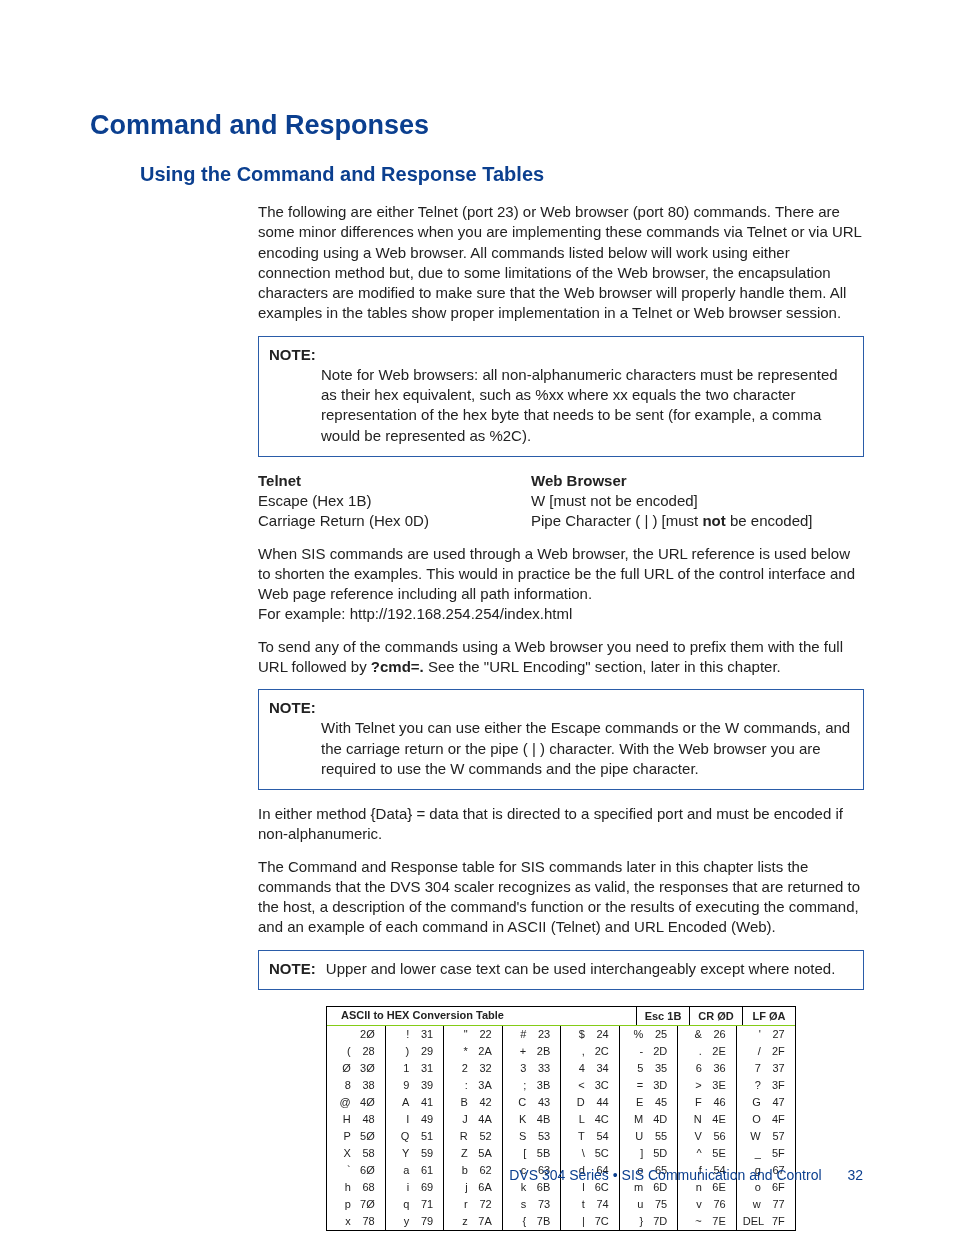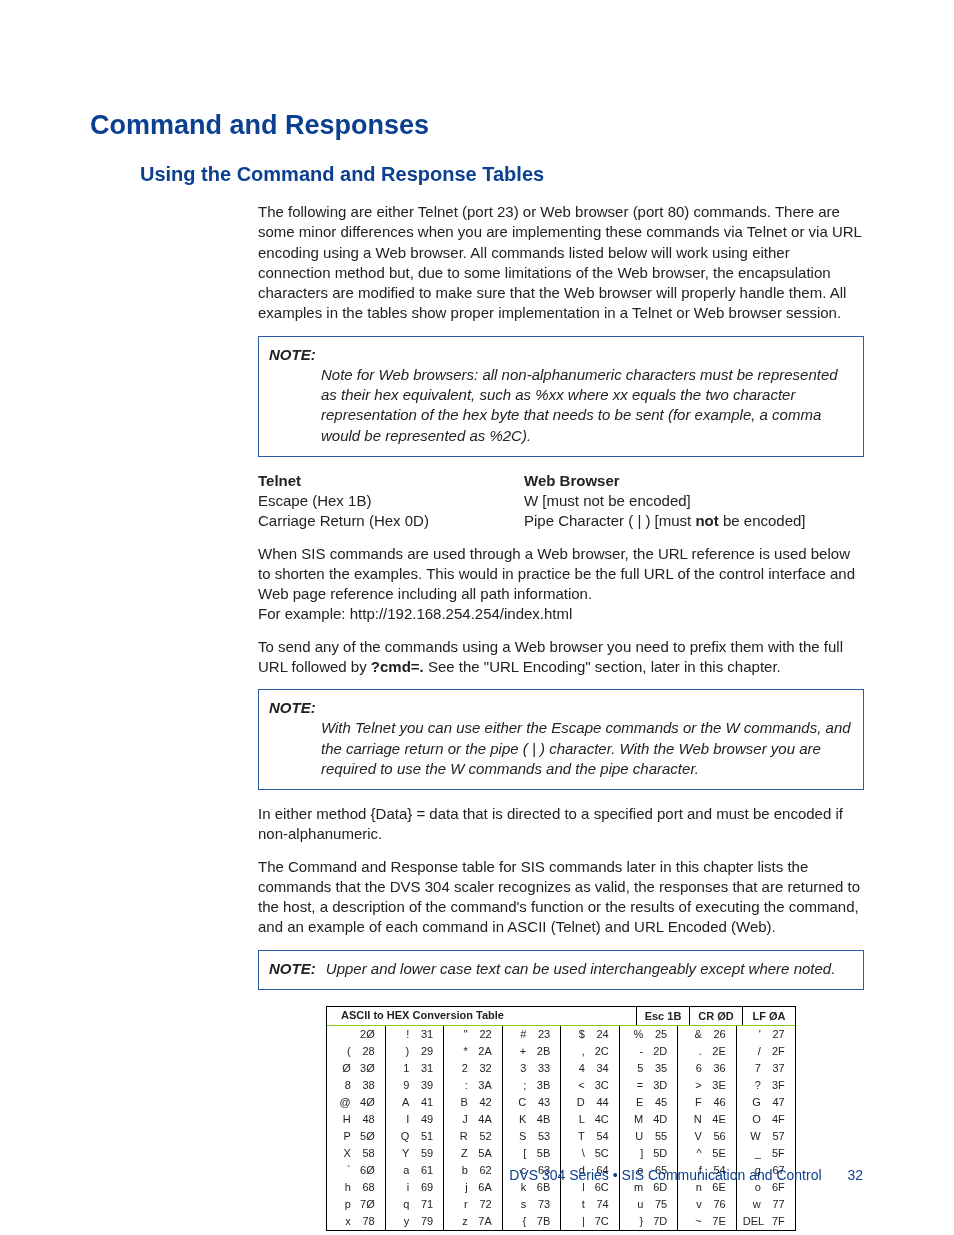--- a/index.html
+++ b/index.html
@@ -39,32 +39,31 @@
   }
   .para {
     margin: 0 0 12px 0;
   }
   .notebox {
     border: 1px solid #2a5ca8;
     padding: 8px 10px 10px 10px;
     margin: 0 0 14px 0;
     font-size: 15px;
     line-height: 1.35;
-    font-style: italic;
   }
   .notebox .prefix {
     font-weight: 700;
   }
   .notebox .text {
     display: block;
     margin-left: 52px;
   }
   .two-col {
     display: flex;
-    gap: 26px;
+    gap: 33px;
     margin-bottom: 12px;
     font-size: 15px;
     line-height: 1.35;
   }
   .two-col .col { flex: 0 0 auto; }
   .col-telnet { width: 240px; }
   .col-web { width: 360px; }
   .col-head { font-weight: 700; }
   .bold { font-weight: 700; }
   .footer {

